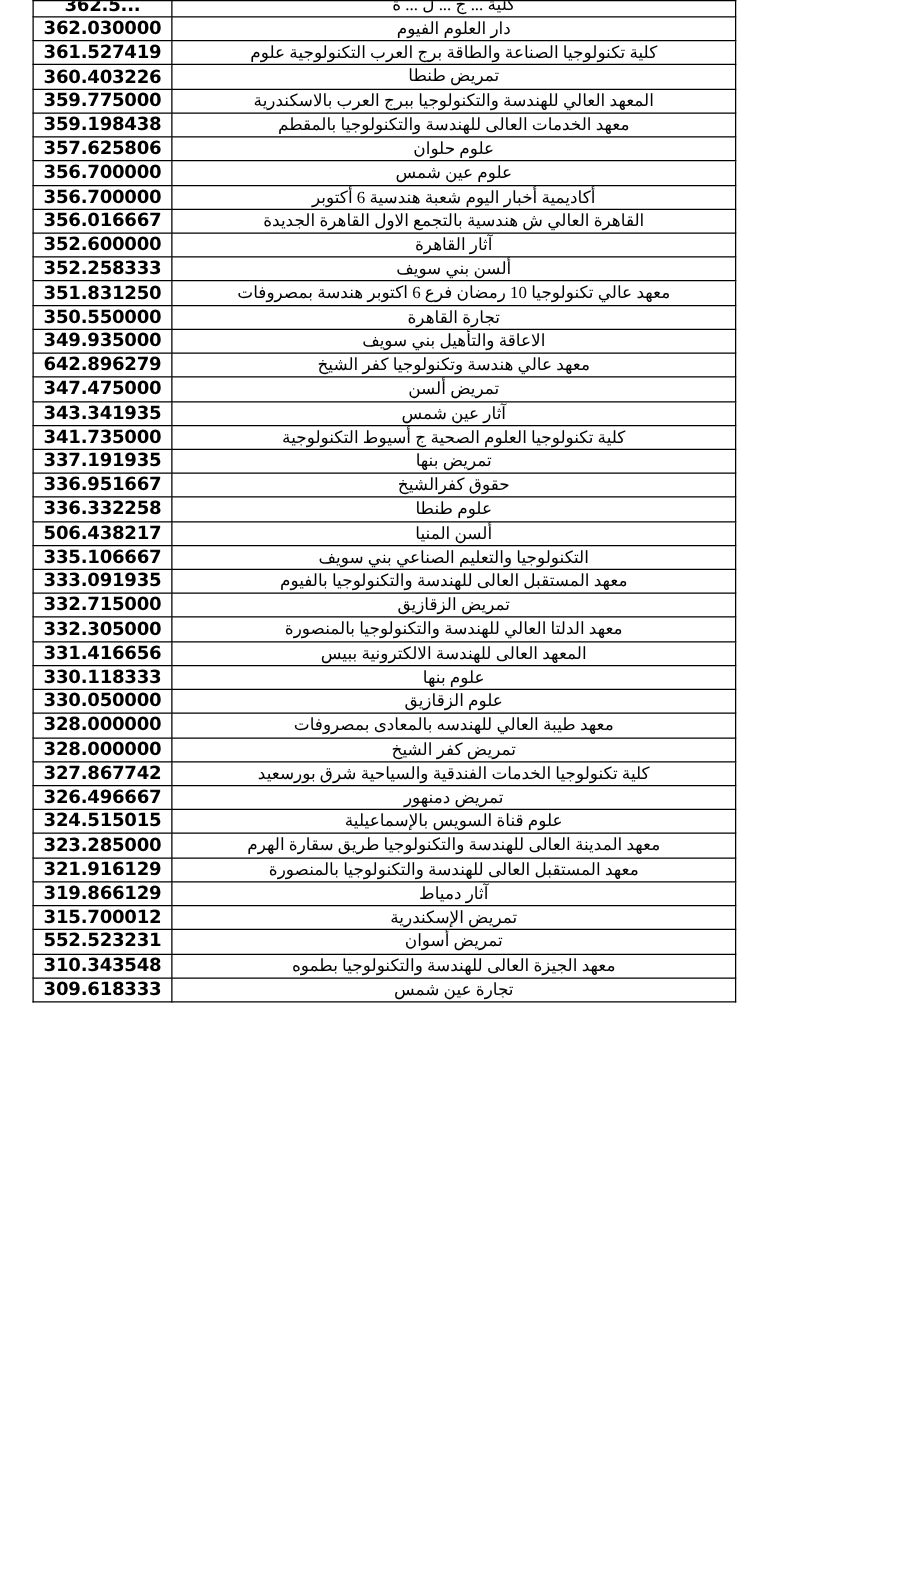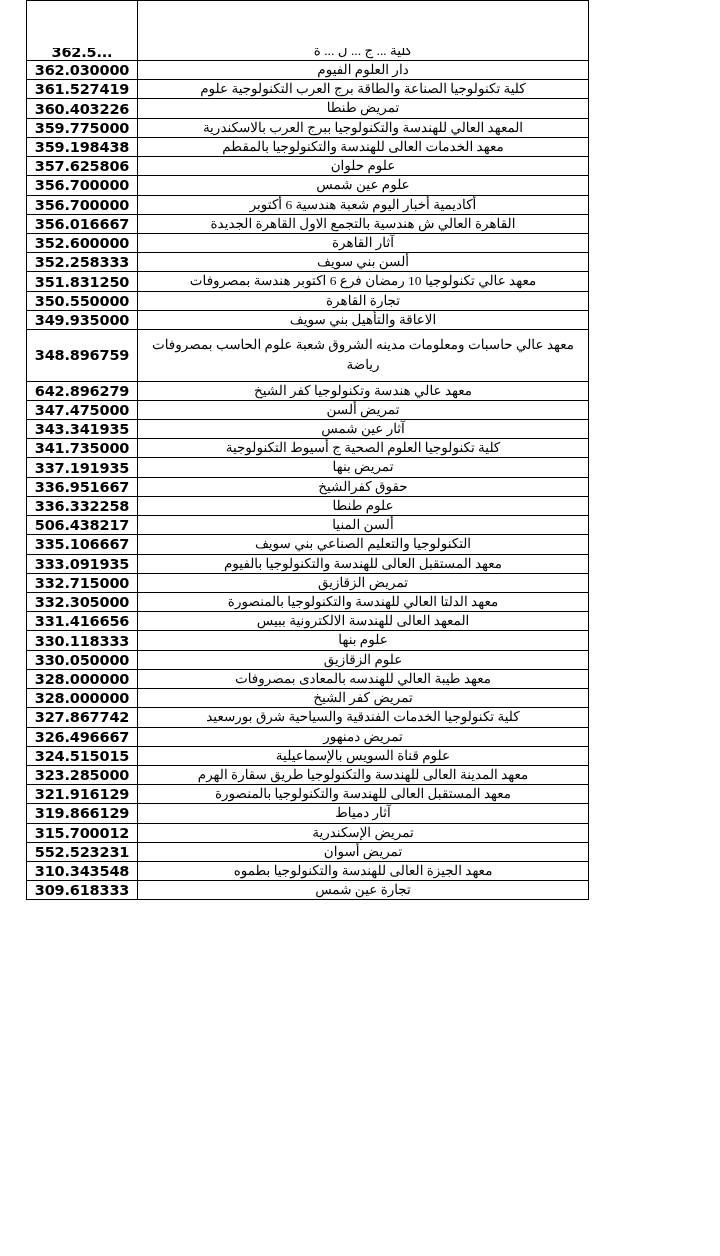--- a/index.html
+++ b/index.html
@@ -53,21 +53,20 @@
     letter-spacing: -0.2px;
   }
   tr.row-clip td {
     height: 12px;
     overflow: hidden;
   }
   .clip-wrap {
     height: 12px;
     overflow: hidden;
     position: relative;
-    margin-top: 47px;
   }
   .clip-inner {
     position: absolute;
     bottom: 0;
     left: 0;
     right: 0;
     text-align: center;
     font-size: 13.5px;
   }
   .clip-inner.score {
@@ -149,24 +148,20 @@
           <td class="score">351.831250</td>
         </tr>
         <tr>
           <td class="name">تجارة القاهرة</td>
           <td class="score">350.550000</td>
         </tr>
         <tr>
           <td class="name">الاعاقة والتأهيل بني سويف</td>
           <td class="score">349.935000</td>
         </tr>
-        <tr class="tall">
-          <td class="name">معهد عالي حاسبات ومعلومات مدينه الشروق شعبة علوم الحاسب بمصروفات رياضة</td>
-          <td class="score">348.896759</td>
-        </tr>
         <tr>
           <td class="name">معهد عالي هندسة وتكنولوجيا كفر الشيخ</td>
           <td class="score">642.896279</td>
         </tr>
         <tr>
           <td class="name">تمريض ألسن</td>
           <td class="score">347.475000</td>
         </tr>
         <tr>
           <td class="name">آثار عين شمس</td>

